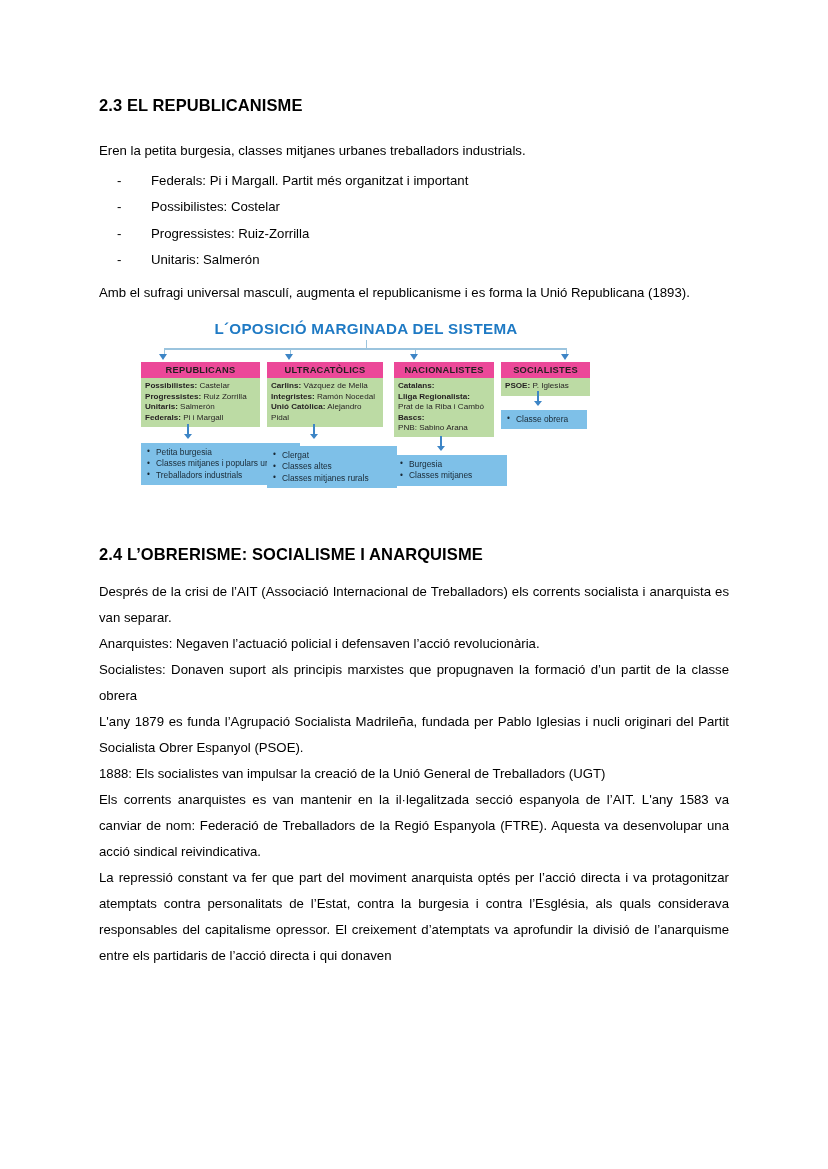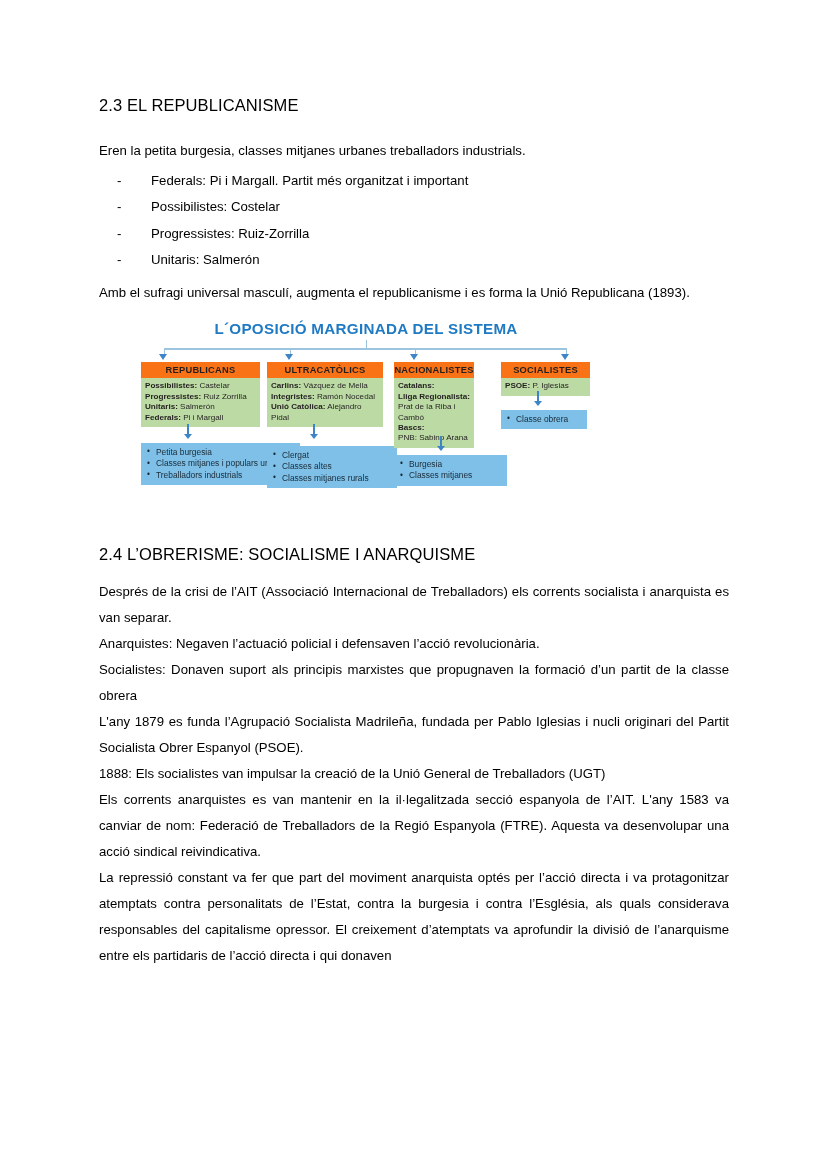--- a/index.html
+++ b/index.html
@@ -24,21 +24,21 @@
   }
   .content {
     position: absolute;
     left: 99px;
     top: 96px;
     width: 630px;
   }
 
   h2.section-heading {
     font-size: 16.5px;
-    font-weight: normal;
+    font-weight: bold;
     margin: 0 0 22px 0;
     letter-spacing: 0.1px;
     line-height: 1.2;
   }
   h2.second {
     margin-top: 0;
     margin-bottom: 14px;
   }
 
   p.body {
@@ -85,21 +85,21 @@
     color: #1f7ac4;
     font-weight: bold;
     font-size: 15.2px;
     letter-spacing: 0.3px;
     font-family: "Liberation Sans", sans-serif;
   }
   .col {
     position: absolute;
   }
   .hdr {
-    background: #f97316;
+    background: #ec4899;
     color: #231f20;
     font-weight: bold;
     font-size: 9.3px;
     text-align: center;
     letter-spacing: 0.25px;
     padding: 3px 0 2.5px 0;
     line-height: 11px;
   }
   .grn-body {
     background: #bcdba4;
@@ -233,21 +233,21 @@
       <div class="stem" style="left:171.7px; top:104px; height:11px;"></div>
       <div class="arrow-down small" style="left:169px; top:114px;"></div>
       <div class="blue-box" style="position:absolute; left:126px; top:126px; width:119px;">
         <ul>
           <li><span class="bullet">•</span><span>Clergat</span></li>
           <li><span class="bullet">•</span><span>Classes altes</span></li>
           <li><span class="bullet">•</span><span>Classes mitjanes rurals</span></li>
         </ul>
       </div>
 
-      <div class="col" style="left:253px; top:42px; width:80px;">
+      <div class="col" style="left:253px; top:42px; width:100px;">
         <div class="hdr">NACIONALISTES</div>
         <div class="grn-body">
           <div><span class="b">Catalans:</span></div>
           <div><span class="b">Lliga Regionalista:</span></div>
           <div><span>Prat de la Riba i Cambó</span></div>
           <div><span class="b">Bascs:</span></div>
           <div><span>PNB: Sabino Arana</span></div>
         </div>
       </div>
       <div class="stem" style="left:298.7px; top:116px; height:11px;"></div>

